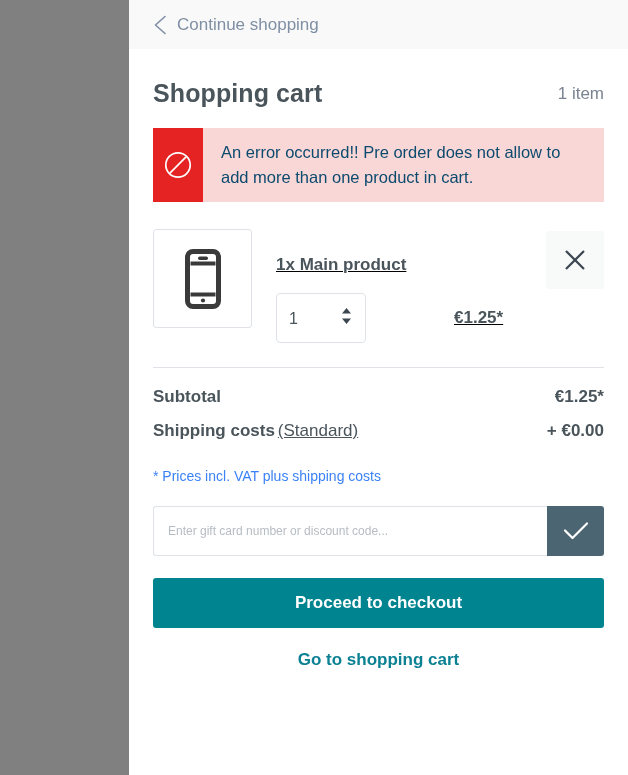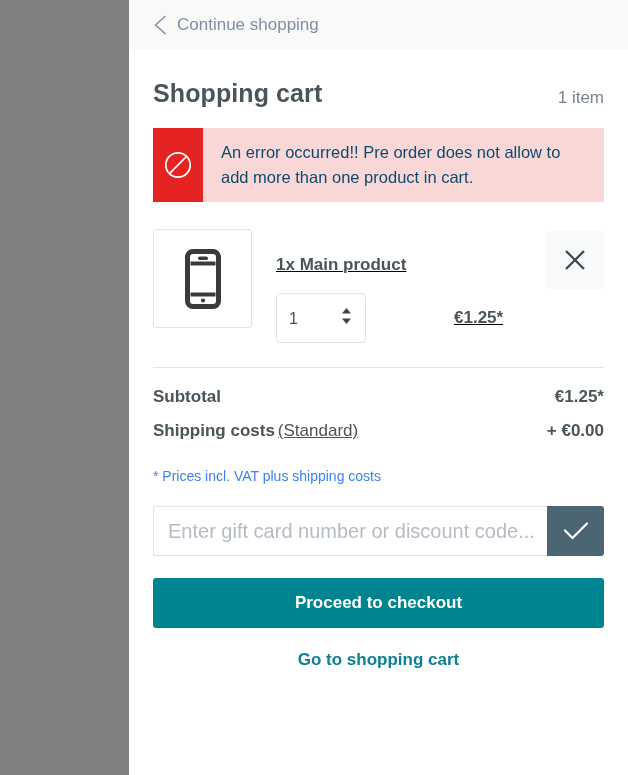--- a/index.html
+++ b/index.html
@@ -76,21 +76,21 @@
 
   
   .oc-body {
     flex: 1 1 auto;
     padding: 0 24px;
     overflow: hidden;
   }
 
   .cart-title-row {
     display: flex;
-    align-items: flex-end;
+    align-items: center;
     justify-content: space-between;
     padding-top: 30px;
     padding-bottom: 20px;
   }
   .cart-title {
     font-size: 25px;
     font-weight: bold;
     color: #4a545b;
     letter-spacing: 0.1px;
     margin: 0;
@@ -252,21 +252,21 @@
     height: 50px;
     margin-bottom: 22px;
   }
   .discount-input {
     flex: 1 1 auto;
     border: 1px solid #dfe3e8;
     border-right: 0;
     border-radius: 3px 0 0 3px;
     padding: 0 14px;
     font-family: "Liberation Sans", sans-serif;
-    font-size: 20px;
+    font-size: 12px;
     color: #4a545b;
     outline: none;
     background: #fff;
   }
   .discount-input::placeholder { color: #b6bcc4; }
   .discount-submit {
     width: 57px;
     flex: 0 0 57px;
     background: #4c6572;
     border: 0;

